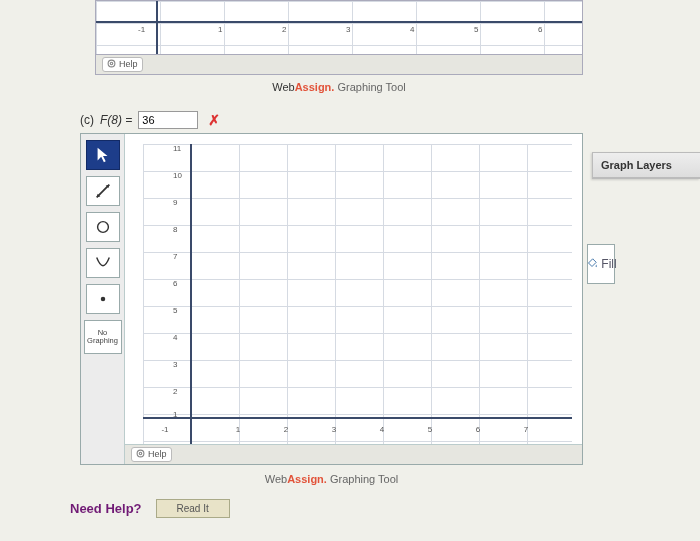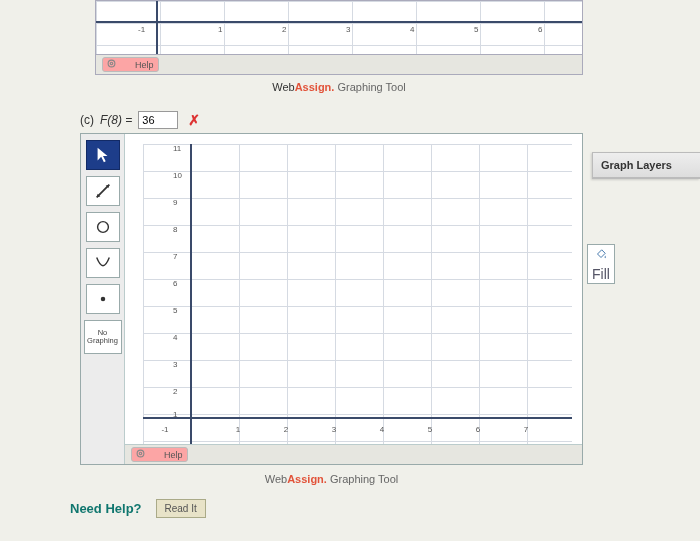--- a/index.html
+++ b/index.html
@@ -36,41 +36,41 @@
   .top-graph .axis-y {
     position:absolute; top:0; bottom:0; left:60px; width:2px; background:#3a4a6a;
   }
   .top-graph .tick { position:absolute; top:24px; font-size:8px; color:#555; }
   .top-help-row {
     margin-left: 85px; width:488px; height:20px;
     background:#e6e6e0; border:1px solid #aab; border-top:none;
     display:flex; align-items:center; padding:0 6px;
   }
   .help-chip {
-    display:inline-flex; align-items:center; gap:19px;
-    background:#fca5a5; border:1px solid #bbb; border-radius:3px;
+    display:inline-flex; gap:3px;
+    background:#ffffff; border:1px solid #bbb; border-radius:3px;
     padding:1px 4px; font-size:9px; color:#555;
   }
   .help-chip svg { width:9px; height:9px; }
 
   .wa-caption {
     margin-left:85px; width:488px; text-align:center;
     font-size:11px; color:#666; padding:6px 0 18px;
   }
   .wa-caption .web { color:#333; }
   .wa-caption .assign { color:#e2533a; font-weight:bold; }
 
   
   .qrow {
     margin-left: 70px;
     display:flex; align-items:center; gap:6px;
     font-size:12px; color:#333; margin-bottom:4px;
   }
   .qinput {
-    width:40px; height:18px; border:1px solid #999;
+    width:60px; height:18px; border:1px solid #999;
     font-size:11px; padding:0 3px;
   }
   .x-icon { color:#d33; font-weight:bold; font-size:14px; margin-left:4px; }
 
   
   .graph-wrap {
     margin-left:70px; width:503px;
     border:1px solid #9aa; background:#fff;
     display:flex; position:relative;
   }
@@ -110,22 +110,22 @@
 
   .plot-help-bottom {
     position:absolute; left:0; right:0; bottom:0; height:20px;
     background:#e6e6e0; border-top:1px solid #bcc;
     display:flex; align-items:center; padding:0 6px;
   }
 
   .fill-btn {
     position:absolute; right:-33px; top:110px;
     width:28px; height:40px; border:1px solid #9aa; background:#fff;
-    display:flex; flex-direction:column; align-items:center; justify-content:center;
-    gap:2px; font-size:14px; color:#556;
+    display:flex; flex-direction:row; align-items:center; justify-content:center;
+    gap:2px; font-size:12px; color:#556;
   }
   .fill-btn svg { width:14px; height:14px; }
 
   
   .side-panel {
     position:absolute; right:0; top:152px; width:108px;
     background:#f4f4ee; border:1px solid #bbb; border-right:none;
     box-shadow:-1px 1px 2px rgba(0,0,0,.15);
   }
   .side-panel .sp-head {
@@ -138,24 +138,24 @@
 
   .wa-caption2 {
     margin-left:70px; width:503px; text-align:center;
     font-size:11px; color:#666; padding:8px 0 14px;
   }
 
   
   .need-help-row {
     margin-left:60px; display:flex; align-items:center; gap:14px;
   }
-  .need-help-label { color:#0f766e; font-size:13px; font-weight:bold; }
+  .need-help-label { color:#701a75; font-size:13px; font-weight:bold; }
   .readit-btn {
     border:1px solid #aa8; background:#e8e3c8; color:#555;
-    font-size:10px; padding:3px 8px; cursor:pointer;
+    font-size:10px; padding:3px 20px; cursor:pointer;
   }
 </style>
 </head>
 <body>
 
 <div class="container">
 
   <div class="top-graph">
     <div class="grid"></div>
     <div class="axis-x"></div>

